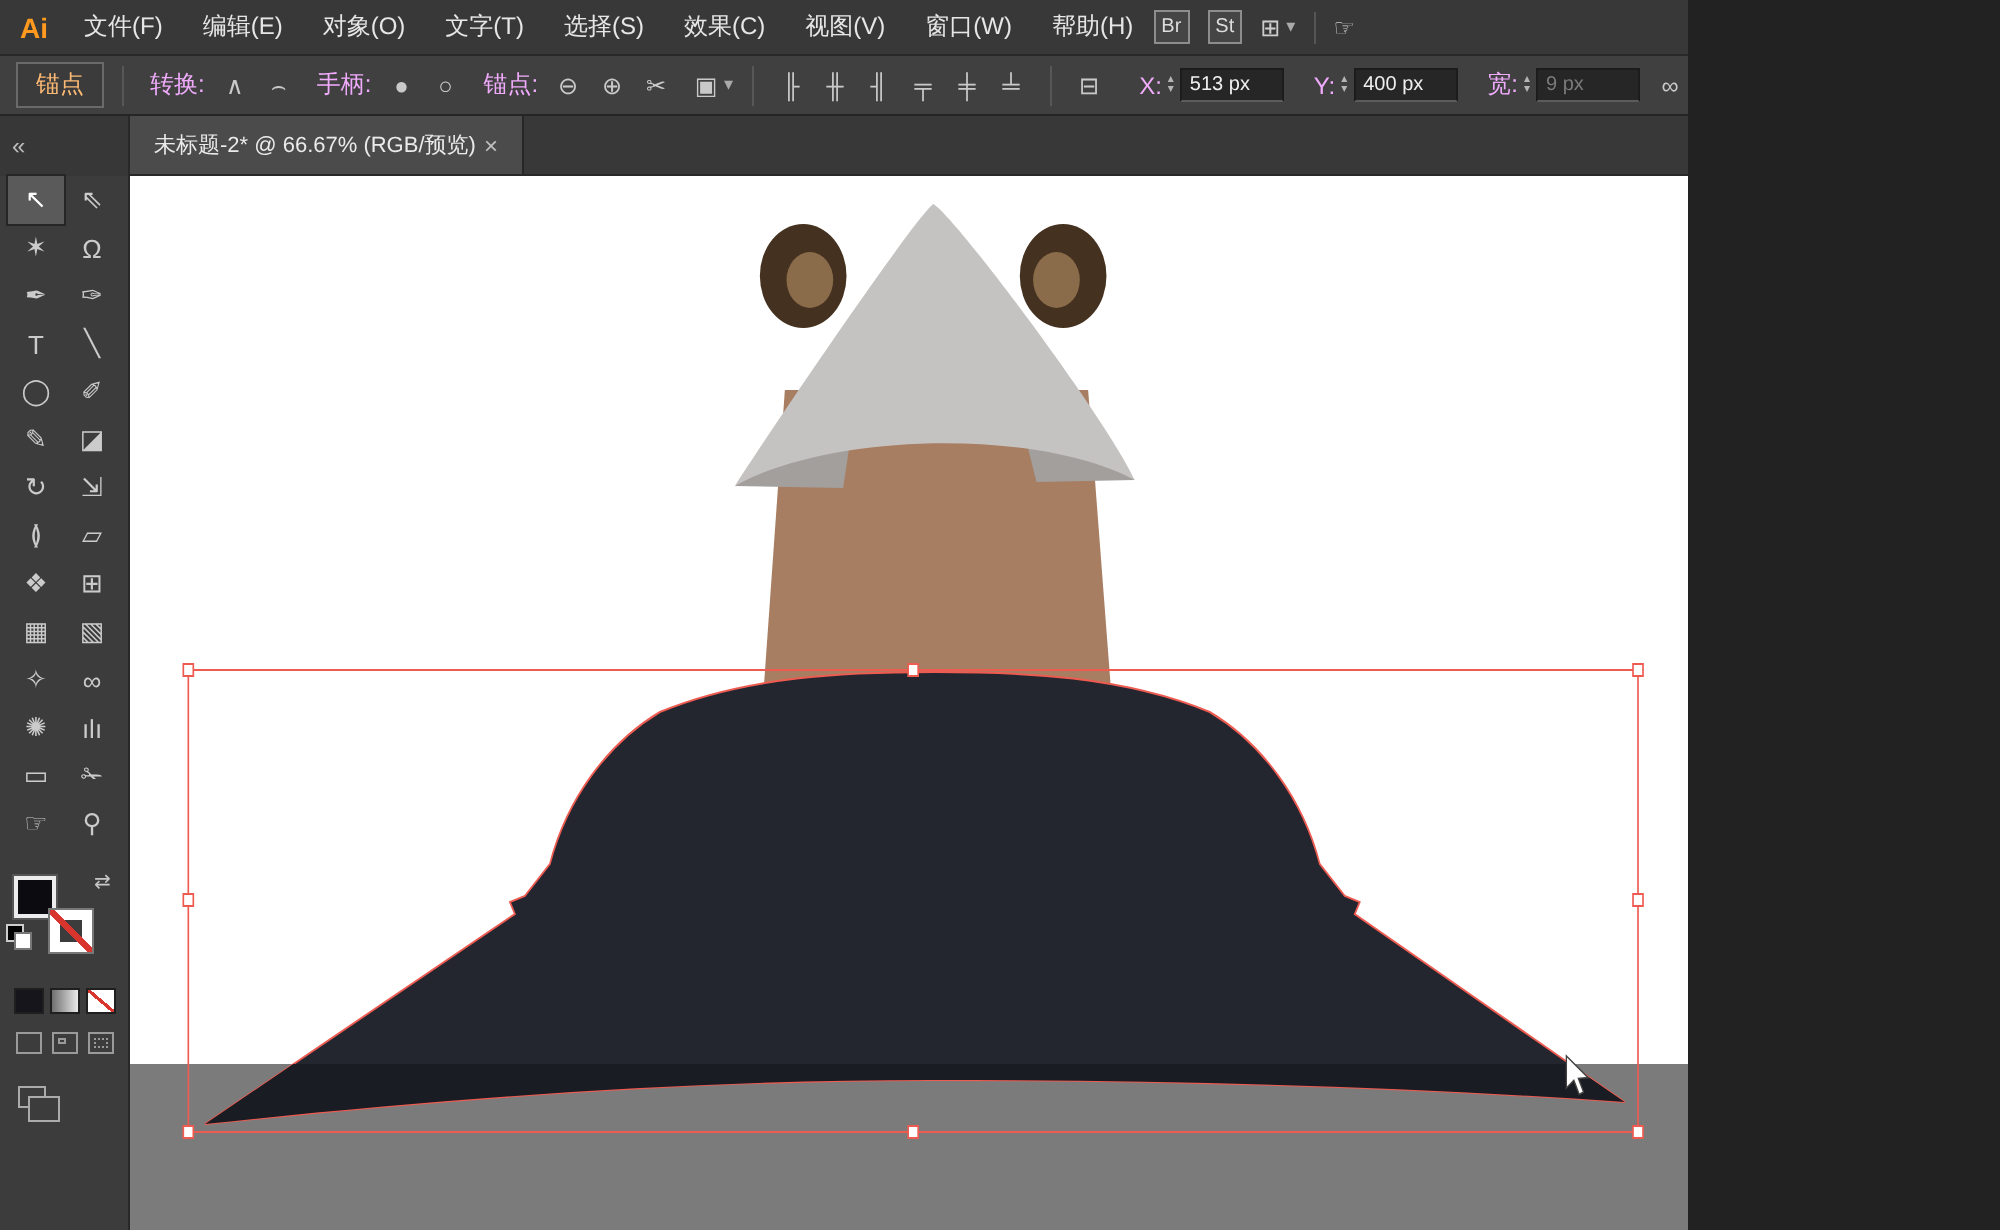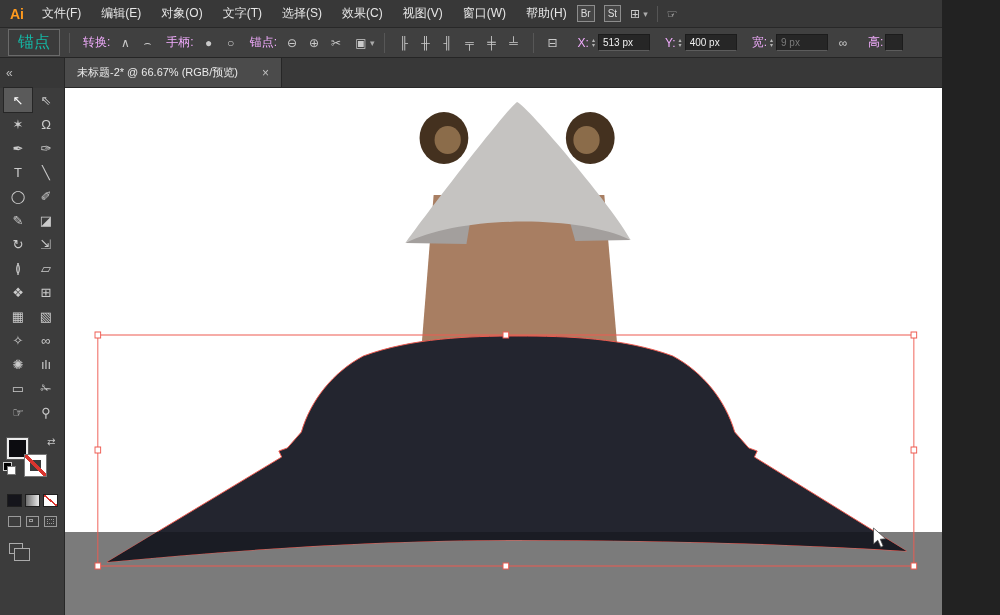--- a/index.html
+++ b/index.html
@@ -1,34 +1,34 @@
 <!DOCTYPE html>
 <html><head>
 <meta charset="utf-8">
 <style>
   *{box-sizing:border-box;margin:0;padding:0}
   body{margin:0;background:#222;font-family:"Liberation Sans","DejaVu Sans",sans-serif}
-  #app{width:942px;height:615px;position:relative;overflow:hidden;background:#3a3a3a;color:#ddd;font-size:12px}
+  #app{width:844px;height:615px;position:relative;overflow:hidden;background:#3a3a3a;color:#ddd;font-size:12px}
 
   
   .menubar{height:28px;display:flex;align-items:center;background:#383838;border-bottom:1px solid #282828;padding:0 6px;white-space:nowrap}
   .logo{color:#ff9a1e;font-weight:bold;font-size:14px;padding:0 8px 0 4px}
   .menus{display:flex;height:100%}
   .menu-item{padding:12px 10px;display:flex;align-items:center;color:#e6e6e6;font-size:12px}
   .mb-right{margin-left:auto;display:flex;align-items:center;gap:9px;padding-right:2px}
   .mini-btn{border:1px solid #8d8d8d;color:#ddd;font-size:10px;line-height:13px;padding:1px 3px;background:#454545}
   .mb-icon{color:#ccc;font-size:12px}
   .mb-caret{color:#aaa;font-size:9px;margin-left:-6px}
   .mb-sep{width:1px;height:16px;background:#2a2a2a;border-right:1px solid #555}
   .mb-spacer{width:300px}
   .mb-right-text{color:#fff;font-size:12px}
 
   
   .controlbar{height:30px;background:#404040;border-bottom:1px solid #252525;display:flex;align-items:center;gap:5px;padding:0 8px;white-space:nowrap;overflow:hidden}
-  .ctx{border:1px solid #6a6a6a;padding:2px 9px;background:#3b3b3b;color:#14b8a6;font-size:16px}
+  .ctx{border:1px solid #6a6a6a;padding:2px 9px;background:#3b3b3b;color:#fdba74;font-size:12px}
   .sep{flex:0 0 1px;height:20px;background:#2c2c2c;border-right:1px solid #575757;margin:0 4px}
   .cb-label{color:#f0abfc;font-size:12px;margin-left:4px}
   .icon-group{display:inline-flex;gap:2px}
   .icon-btn{min-width:20px;height:19px;display:inline-flex;align-items:center;justify-content:center;color:#c9c9c9;font-size:12px;border:1px solid transparent}
   .field{display:flex;align-items:center;gap:2px;margin-left:6px}
   .spin{display:inline-flex;flex-direction:column;font-size:6px;line-height:5px;color:#b5b5b5;padding:0 1px}
   .well{background:#262626;border:1px solid #1c1c1c;border-bottom-color:#5c5c5c;width:52px;height:17px;color:#efefef;font-size:10px;display:inline-flex;align-items:center;padding:0 4px;overflow:hidden}
   .well.dim{color:#7a7a7a}
   .well.tiny{width:18px}
 
@@ -60,21 +60,21 @@
   .dm.behind::after{content:"";position:absolute;left:2px;top:2px;right:5px;bottom:4px;border:1px solid #9a9a9a}
   .dm.inside::after{content:"";position:absolute;inset:2px;border:1px dotted #9a9a9a}
 
   .screen-mode{margin-top:16px;padding-left:9px}
   .sm{position:relative;display:block;width:14px;height:11px;border:1px solid #ababab}
   .sm::after{content:"";position:absolute;left:4px;top:4px;width:14px;height:11px;border:1px solid #ababab;background:#3c3c3c}
 
   
   .right{display:flex;flex-direction:column;flex:1;min-width:0}
   .tabbar{height:30px;background:#383838;border-bottom:1px solid #282828;display:flex;align-items:stretch}
-  .tab{display:flex;align-items:center;gap:24px;padding:0 12px;background:#4b4b4b;border-right:1px solid #262626;color:#eaeaea;font-size:11px}
+  .tab{display:flex;align-items:center;gap:4px;padding:0 12px;background:#4b4b4b;border-right:1px solid #262626;color:#eaeaea;font-size:11px}
   .tab-close{color:#c0c0c0;font-size:12px}
   .canvas{position:relative;flex:1;background:#ffffff;overflow:hidden}
   svg.art{position:absolute;inset:0;width:100%;height:100%;display:block}
 </style>
 </head>
 <body>
 
 <div id="app">
 
   <div class="menubar">

